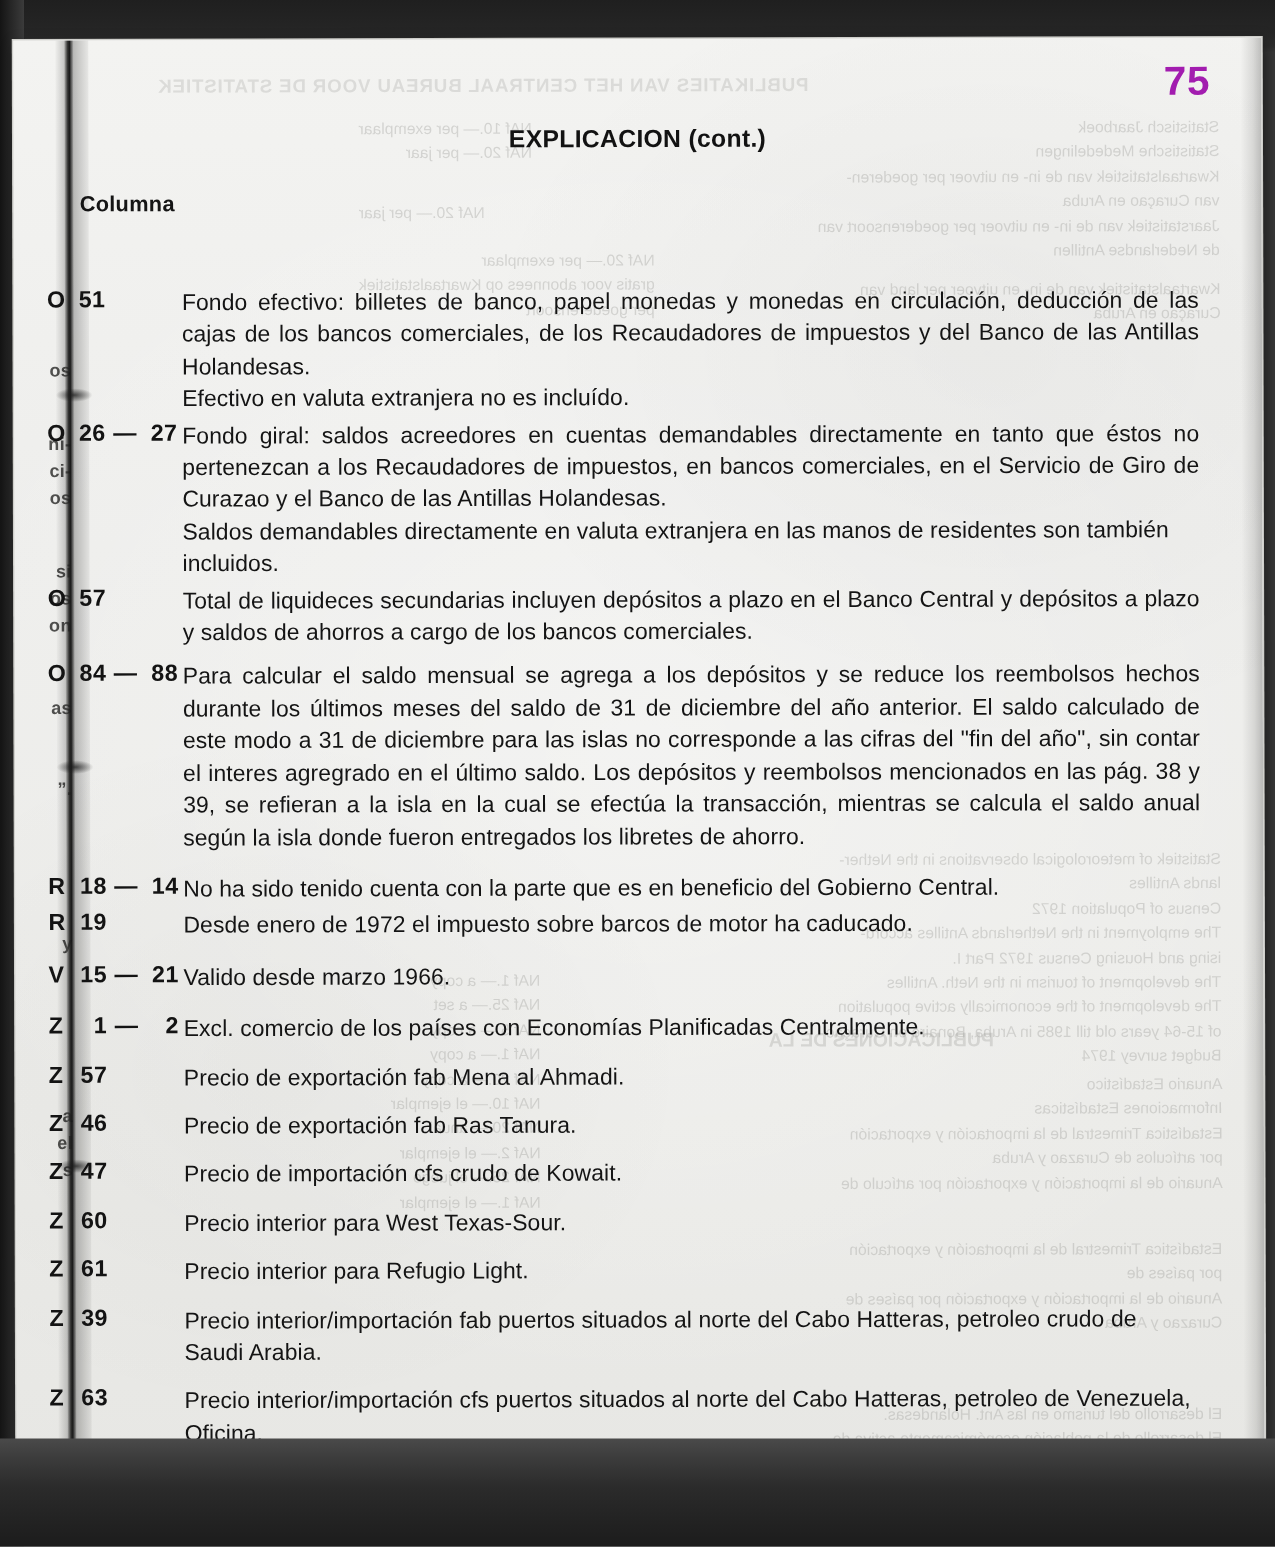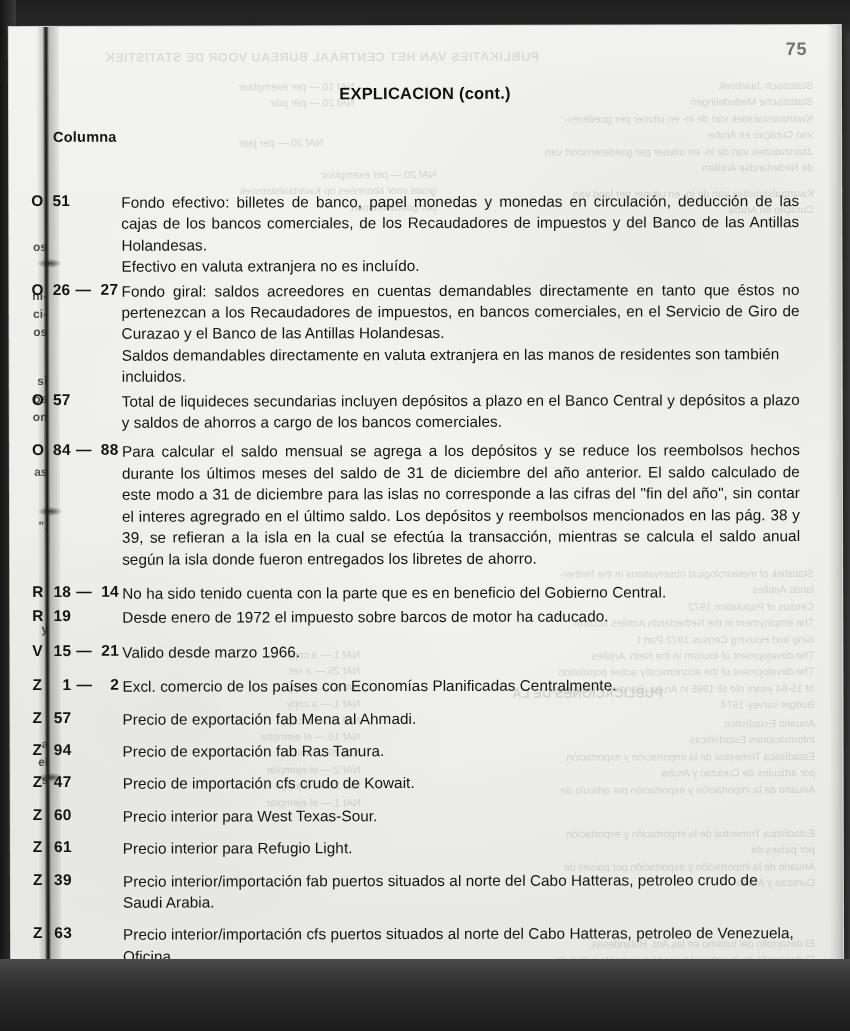--- a/index.html
+++ b/index.html
@@ -157,23 +157,23 @@
     font-size: 13px;
     font-weight: 700;
     opacity: .30;
   }
 
   
   .page-number {
     position: absolute;
     top: 14px;
     right: 34px;
-    font-size: 18px;
+    font-size: 27px;
     font-weight: 700;
-    color: #737373;
+    color: #a21caf;
     letter-spacing: .5px;
   }
   .page-title {
     position: absolute;
     top: 58px;
     left: 0; right: 0;
     text-align: center;
     font-size: 16.5px;
     font-weight: 700;
     color: #121212;
@@ -427,21 +427,21 @@
             <span class="letter">Z</span>
             <span class="num">57</span>
           </div>
           <div class="body">
             <p>Precio de exportación fab Mena al Ahmadi.</p>
           </div>
         </div>
         <div class="entry" style="margin-top: 11px;">
           <div class="code">
             <span class="letter">Z</span>
-            <span class="num">94</span>
+            <span class="num">46</span>
           </div>
           <div class="body">
             <p>Precio de exportación fab Ras Tanura.</p>
           </div>
         </div>
         <div class="entry" style="margin-top: 11px;">
           <div class="code">
             <span class="letter">Z</span>
             <span class="num">47</span>
           </div>

